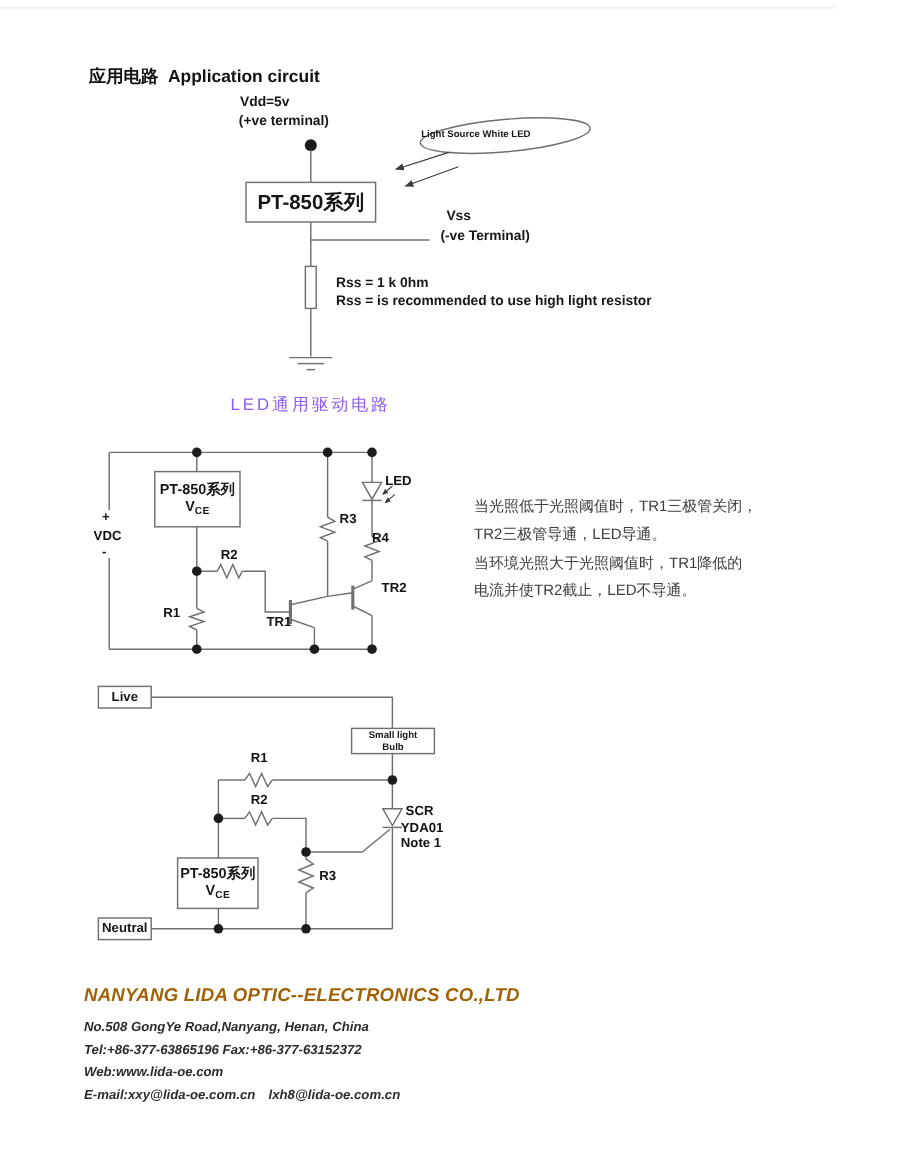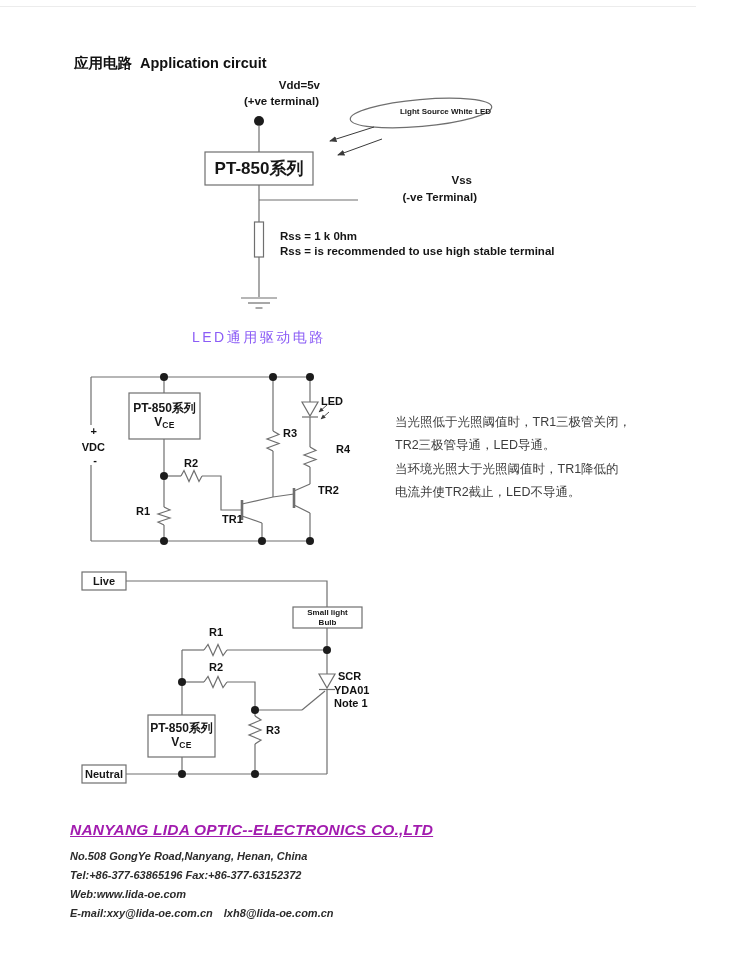--- a/index.html
+++ b/index.html
@@ -19,25 +19,25 @@
   .pt-box2 { flex-direction:column; line-height:14px; }
   .pt-name { font-size:12px; font-weight:600; }
   .pt-vce { font-size:12px; font-weight:600; }
   .pt-vce sub { font-size:8.5px; font-weight:600; vertical-align:-2px; letter-spacing:0.3px; }
   .sec-title { position:absolute; left:192px; top:329px; font-size:14px; font-weight:400; letter-spacing:2.5px; color:#8b5cf6; }
   .cnblock { position:absolute; left:395px; width:300px; font-size:12.5px; color:#3c3c3c; }
   .cnblock div { height:23.4px; line-height:23.4px; white-space:nowrap; }
   .ref { font-size:11px; font-weight:600; color:#111; }
   .scrblock { position:absolute; left:334px; top:670px; font-size:11px; font-weight:600; color:#111; line-height:13.5px; }
   .scrblock .ind { padding-left:4px; }
-  .footer-co { position:absolute; left:70px; top:821px; font-size:15.5px; font-weight:700; font-style:italic; color:#a21caf; letter-spacing:0.2px;text-decoration:underline; }
+  .footer-co { position:absolute; left:70px; top:821px; font-size:15.5px; font-weight:700; font-style:italic; color:#a16207; letter-spacing:0.2px; }
   .footer-lines { position:absolute; left:70px; top:847px; font-size:11px; font-style:italic; color:#2b2b2b;font-weight:bold; }
   .footer-lines > div { height:18.9px; line-height:18.9px; white-space:nowrap; }
   .email-row { display:flex; gap:11px; }
-  .ctr { text-align:right; }
+  .ctr { text-align:left; }
 </style>
 </head>
 <body>
 
 <div class="page">
   <div class="topline"></div>
 
   <svg class="art" viewBox="0 0 750 970">
     <defs>
       <marker id="arr" markerWidth="9" markerHeight="8" refX="6.5" refY="3" orient="auto" markerUnits="userSpaceOnUse">
@@ -176,34 +176,34 @@
     <span>应用电路</span><span class="en">Application circuit</span>
   </div>
 
   <div class="lbl small-note ctr" style="left:200px; top:79px; width:120px;">Vdd=5v</div>
   <div class="lbl small-note ctr" style="left:199px; top:95px; width:120px;">(+ve terminal)</div>
   <div class="boxlabel pt-big" style="left:205px; top:152px; width:108px; height:33px;">PT-850系列</div>
   <div class="lbl ctr" style="left:351px; top:107px; width:140px; font-size:8px; font-weight:600;">Light Source White LED</div>
   <div class="lbl small-note ctr" style="left:372px; top:174px; width:100px;">Vss</div>
   <div class="lbl small-note ctr" style="left:367px; top:191px; width:110px;">(-ve Terminal)</div>
   <div class="lbl small-note" style="left:280px; top:230px;">Rss = 1 k 0hm</div>
-  <div class="lbl small-note" style="left:280px; top:245px;">Rss = is recommended to use high stable terminal</div>
+  <div class="lbl small-note" style="left:280px; top:245px;">Rss = is recommended to use high light resistor</div>
 
   <div class="sec-title">LED通用驱动电路</div>
   <div class="lbl ref ctr" style="left:85px; top:425px; width:12px;">+</div>
   <div class="lbl ref ctr" style="left:78px; top:441px; width:27px;">VDC</div>
   <div class="lbl ref ctr" style="left:85px; top:454px; width:12px;">-</div>
   <div class="boxlabel pt-box2" style="left:129px; top:393px; width:71px; height:46px;">
     <div class="pt-name">PT-850系列</div>
     <div class="pt-vce"><span>V</span><sub>CE</sub></div>
   </div>
   <div class="lbl ref" style="left:184px; top:457px;">R2</div>
   <div class="lbl ref" style="left:136px; top:505px;">R1</div>
   <div class="lbl ref" style="left:283px; top:427px;">R3</div>
-  <div class="lbl ref" style="left:336px; top:443px;text-align:center;">R4</div>
+  <div class="lbl ref" style="left:310px; top:443px;text-align:center;">R4</div>
   <div class="lbl ref" style="left:321px; top:395px;">LED</div>
   <div class="lbl ref" style="left:222px; top:513px;">TR1</div>
   <div class="lbl ref" style="left:318px; top:484px;">TR2</div>
   <div class="cnblock" style="top:411px;">
     <div>当光照低于光照阈值时，TR1三极管关闭，</div>
     <div>TR2三极管导通，LED导通。</div>
     <div>当环境光照大于光照阈值时，TR1降低的</div>
     <div>电流并使TR2截止，LED不导通。</div>
   </div>
 

